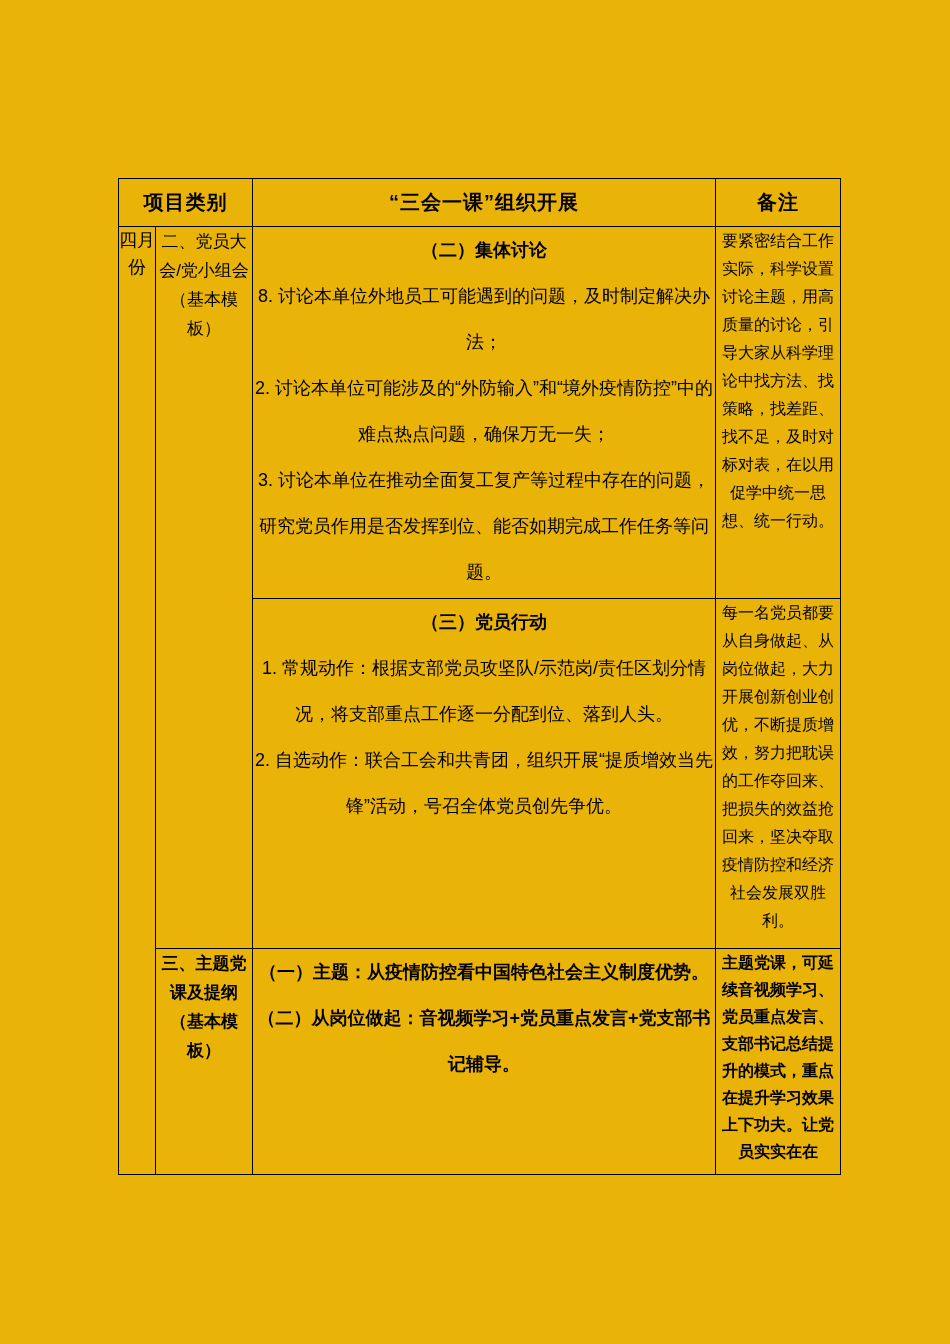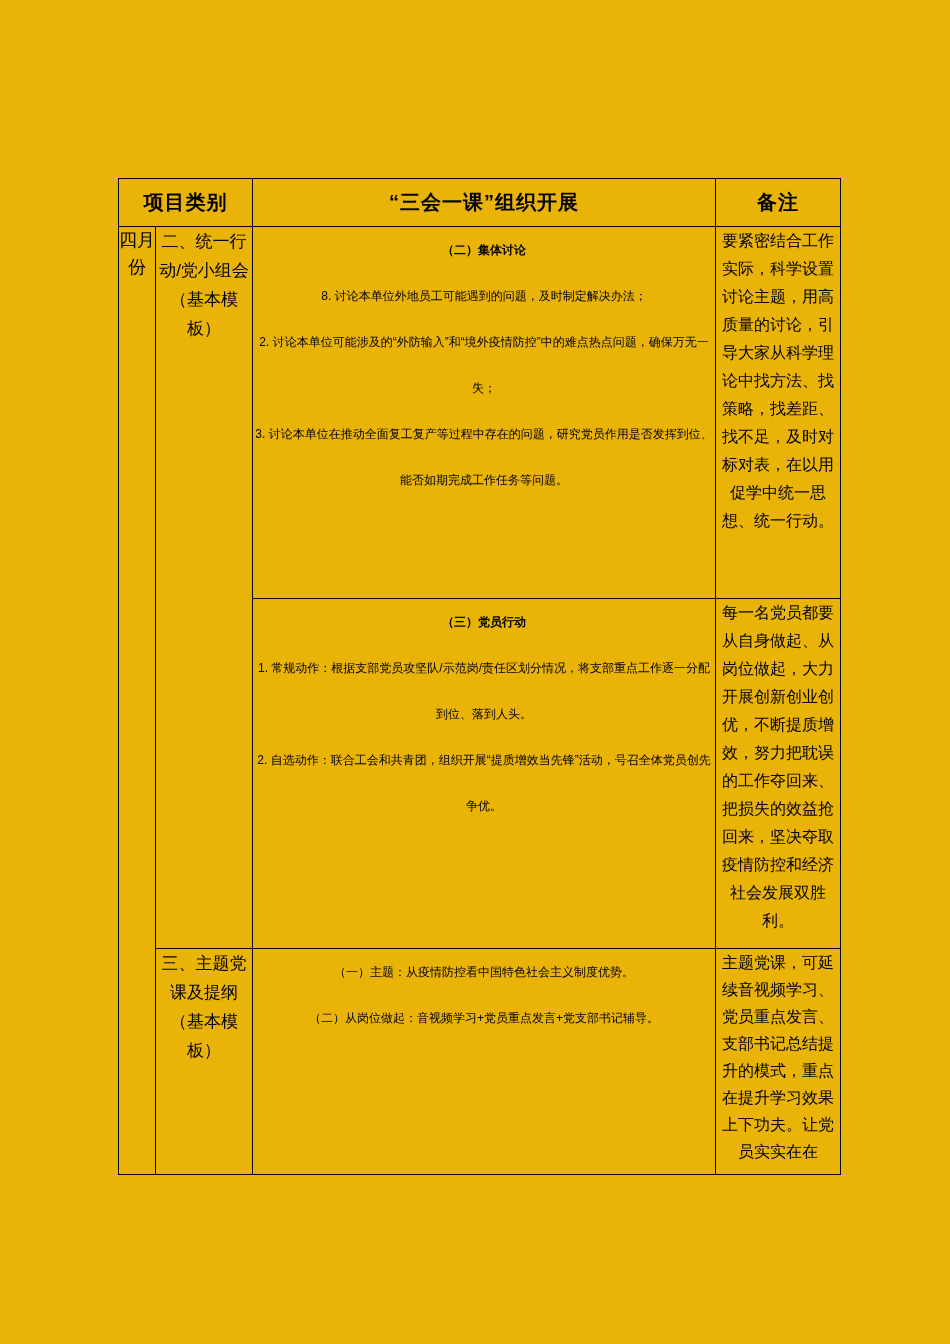--- a/index.html
+++ b/index.html
@@ -52,42 +52,42 @@
   .cat-cell {
     font-size: 17px;
     line-height: 29px;
     padding: 4px 9px;
     text-align: justify;
     white-space: pre-line;
   }
   .cat-middle { vertical-align: middle; }
   .cat-top    { vertical-align: top; }
   .content-cell {
-    font-size: 12px;
+    font-size: 18px;
     line-height: 46px;
     padding: 2px 9px 0 10px;
     text-align: justify;
   }
   .content-cell p { margin: 0; }
   .content-heading { font-weight: bold; }
   .content-gap-top { padding-top: 66px; }
   .remark-cell {
     font-size: 16px;
     line-height: 28px;
     padding: 5px 7px 0 8px;
     text-align: justify;
   }
   .clip-box {
     height: 216px;
     line-height: 27px;
     overflow: hidden;
   }
   tr.row-1 { height: 372px; }
   tr.row-2 { height: 350px; }
-  tr.row-3 { height: 226px; }
+  tr.row-3 { height: 226px; font-weight: bold; }
 </style>
 </head>
 <body>
 
 <div class="page">
   <div class="table-wrap">
     <table class="doc-table">
       <colgroup>
         <col style="width:37px">
         <col style="width:97px">
@@ -97,21 +97,21 @@
       <thead>
         <tr class="header-row">
           <th colspan="2">项目类别</th>
           <th>“三会一课”组织开展</th>
           <th>备注</th>
         </tr>
       </thead>
       <tbody>
         <tr class="row-1">
           <td class="month-cell" rowspan="3">四月份</td>
-          <td class="cat-cell cat-middle" rowspan="2">二、统一行动/党小组会
+          <td class="cat-cell cat-middle" rowspan="2">二、党员大会/党小组会
 （基本模板）</td>
           <td class="content-cell">
             <p class="content-heading">（二）集体讨论</p>
             <p>8. 讨论本单位外地员工可能遇到的问题，及时制定解决办法；</p>
             <p>2. 讨论本单位可能涉及的“外防输入”和“境外疫情防控”中的难点热点问题，确保万无一失；</p>
             <p>3. 讨论本单位在推动全面复工复产等过程中存在的问题，研究党员作用是否发挥到位、能否如期完成工作任务等问题。</p>
           </td>
           <td class="remark-cell">要紧密结合工作实际，科学设置讨论主题，用高质量的讨论，引导大家从科学理论中找方法、找策略，找差距、找不足，及时对标对表，在以用促学中统一思想、统一行动。</td>
         </tr>
         <tr class="row-2">

